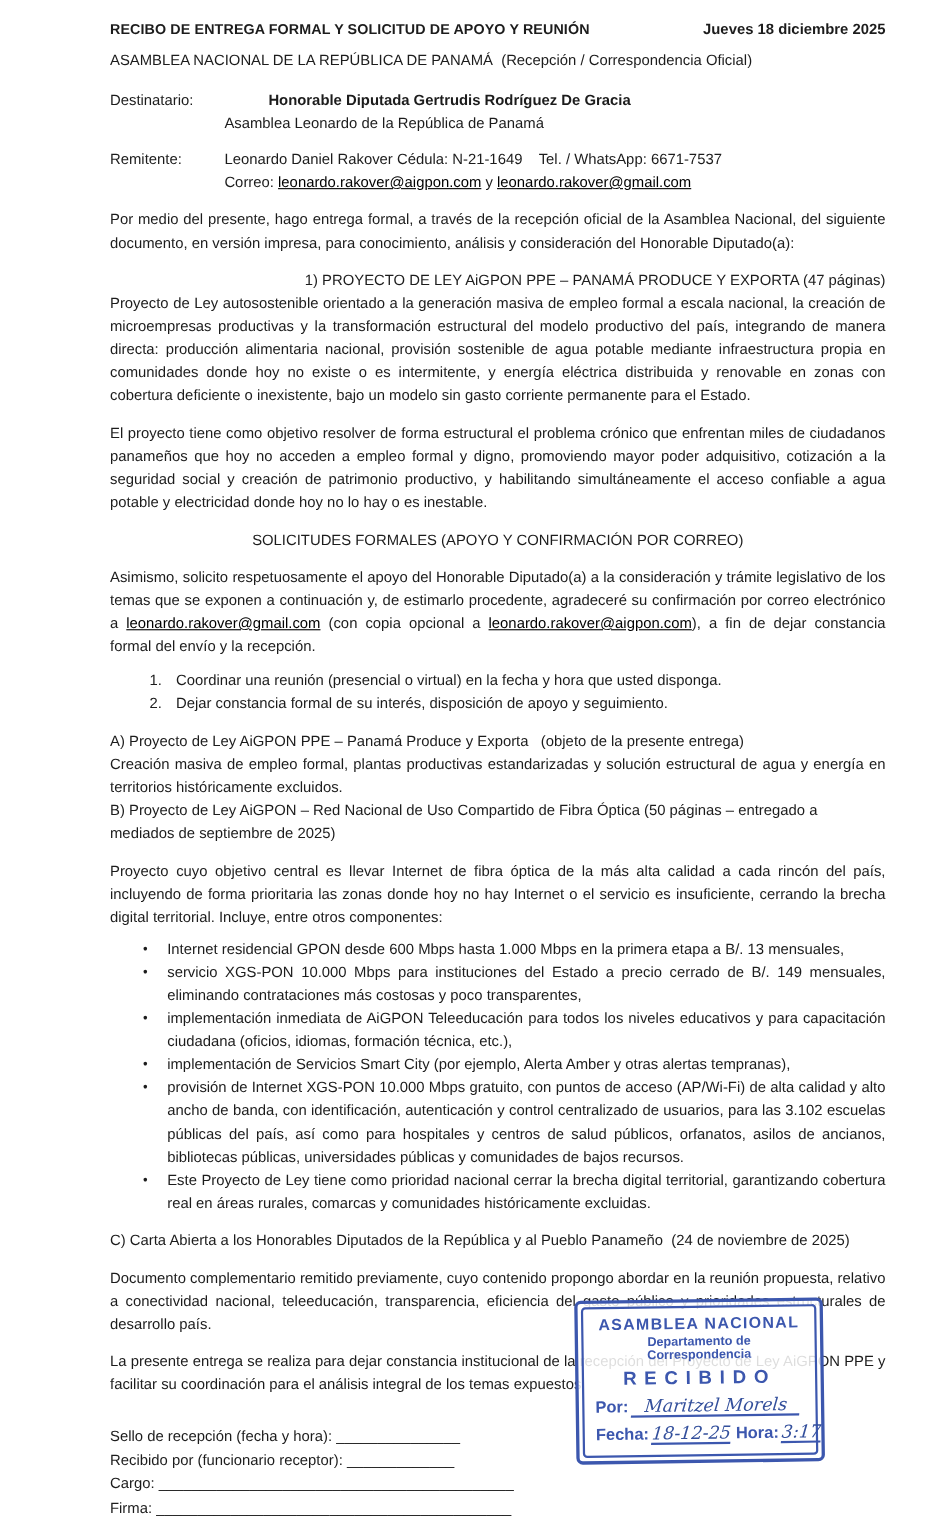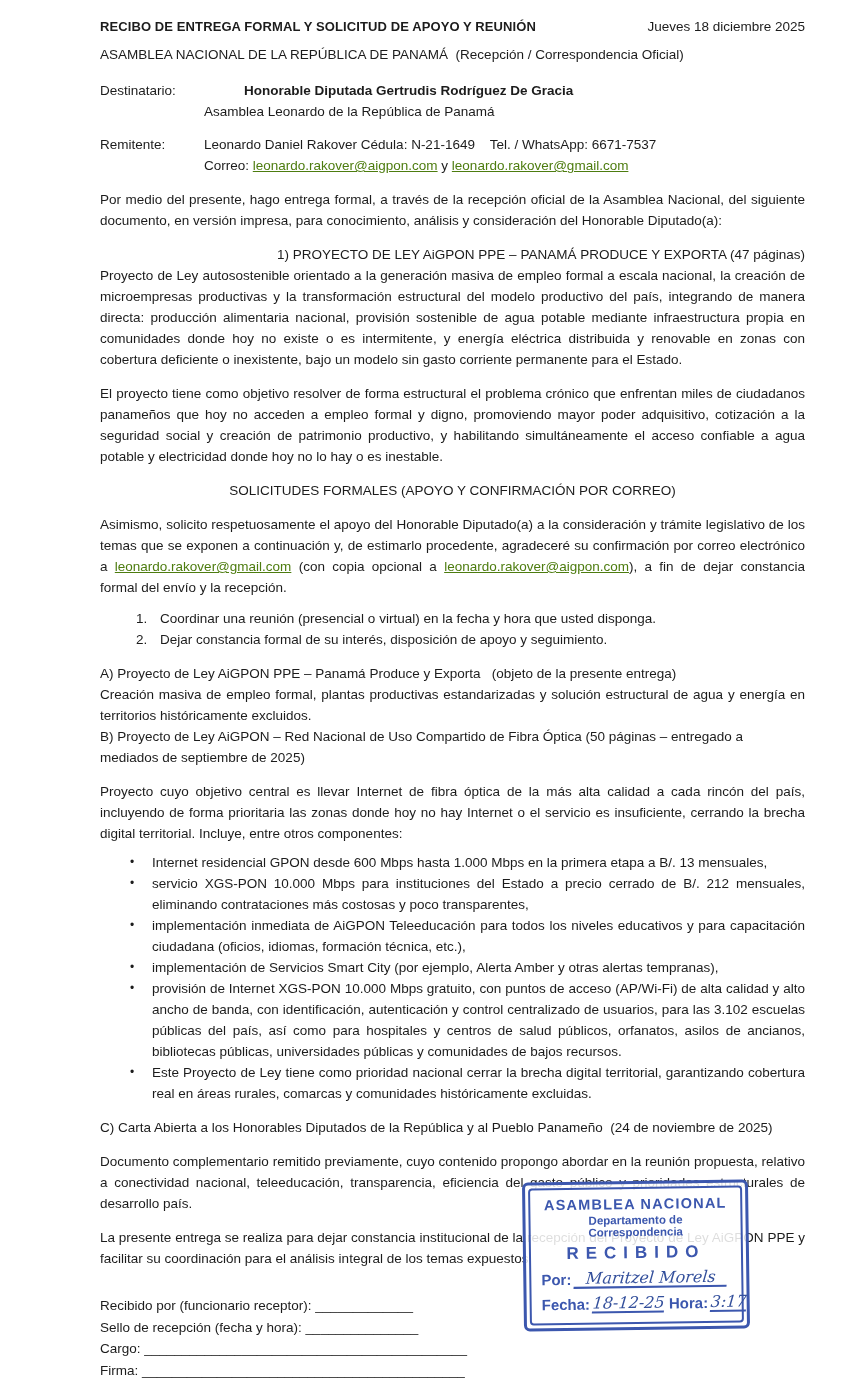--- a/index.html
+++ b/index.html
@@ -7,30 +7,30 @@
     width:850px;height:1392px;background:#ffffff;position:relative;
     font-family:"Liberation Sans", sans-serif;color:#1c1c1c;overflow:hidden;
   }
   .page{
     position:absolute;inset:0;box-sizing:border-box;
     padding:16px 45px 0 100px;
     font-size:13.5px;line-height:21px;
   }
   .title-row{display:flex;align-items:baseline;}
   .doc-title{flex:1;text-align:left;font-weight:bold;font-size:13px;letter-spacing:.1px;}
-  .doc-date{white-space:nowrap;margin-left:10px;}
+  .doc-date{white-space:nowrap;margin-left:10px;font-weight:bold;}
   .org-line{margin-top:7px;}
   .addr{display:flex;margin-top:15px;}
   .addr-label{width:104px;flex:none;}
   .addr-value{flex:1;}
   .bold{font-weight:bold;padding-left:40px;}
   .para{margin-top:13px;text-align:justify;}
   .keep-sp{white-space:pre-wrap;}
   .center-head{margin-top:13px;text-align:center;}
-  a.doclink{color:#4d7c0f;text-decoration:underline;cursor:pointer;}
+  a.doclink{color:#000000;text-decoration:underline;cursor:pointer;}
   .numlist{margin-top:10px;}
   .numitem{display:flex;margin-left:36px;}
   .numitem .nmark{width:24px;flex:none;}
   .bullets{margin-top:8px;}
   .bullet-item{display:flex;margin-left:30px;margin-top:0;}
   .bullet-item .bmark{width:22px;flex:none;font-size:12px;}
   .bullet-item .btext{flex:1;text-align:justify;}
   .footer{margin-top:26px;line-height:21.5px;}
   
   .stamp{
@@ -108,21 +108,21 @@
 
   <div class="para">Proyecto cuyo objetivo central es llevar Internet de fibra óptica de la más alta calidad a cada rincón del país, incluyendo de forma prioritaria las zonas donde hoy no hay Internet o el servicio es insuficiente, cerrando la brecha digital territorial. Incluye, entre otros componentes:</div>
 
   <div class="bullets">
     <div class="bullet-item">
       <span class="bmark">•</span>
       <span class="btext">Internet residencial GPON desde 600 Mbps hasta 1.000 Mbps en la primera etapa a B/. 13 mensuales,</span>
     </div>
     <div class="bullet-item">
       <span class="bmark">•</span>
-      <span class="btext">servicio XGS-PON 10.000 Mbps para instituciones del Estado a precio cerrado de B/. 212 mensuales, eliminando contrataciones más costosas y poco transparentes,</span>
+      <span class="btext">servicio XGS-PON 10.000 Mbps para instituciones del Estado a precio cerrado de B/. 149 mensuales, eliminando contrataciones más costosas y poco transparentes,</span>
     </div>
     <div class="bullet-item">
       <span class="bmark">•</span>
       <span class="btext">implementación inmediata de AiGPON Teleeducación para todos los niveles educativos y para capacitación ciudadana (oficios, idiomas, formación técnica, etc.),</span>
     </div>
     <div class="bullet-item">
       <span class="bmark">•</span>
       <span class="btext">implementación de Servicios Smart City (por ejemplo, Alerta Amber y otras alertas tempranas),</span>
     </div>
     <div class="bullet-item">
@@ -134,22 +134,22 @@
       <span class="btext">Este Proyecto de Ley tiene como prioridad nacional cerrar la brecha digital territorial, garantizando cobertura real en áreas rurales, comarcas y comunidades históricamente excluidas.</span>
     </div>
   </div>
 
   <div class="para keep-sp" style="text-align:left;">C) Carta Abierta a los Honorables Diputados de la República y al Pueblo Panameño  (24 de noviembre de 2025)</div>
   <div class="para">Documento complementario remitido previamente, cuyo contenido propongo abordar en la reunión propuesta, relativo a conectividad nacional, teleeducación, transparencia, eficiencia del gasto público y prioridades estructurales de desarrollo país.</div>
 
   <div class="para">La presente entrega se realiza para dejar constancia institucional de la recepción del Proyecto de Ley AiGPON PPE y facilitar su coordinación para el análisis integral de los temas expuestos.</div>
 
   <div class="footer">
+    <div>Sello de recepción (fecha y hora): _______________</div>
     <div>Recibido por (funcionario receptor): _____________</div>
-    <div>Sello de recepción (fecha y hora): _______________</div>
     <div>Cargo: ___________________________________________</div>
     <div>Firma: ___________________________________________</div>
 
   </div>
 
 </div>
 
 <div class="stamp">
   <div class="stamp-inner">
     <div class="stamp-title">ASAMBLEA NACIONAL</div>

